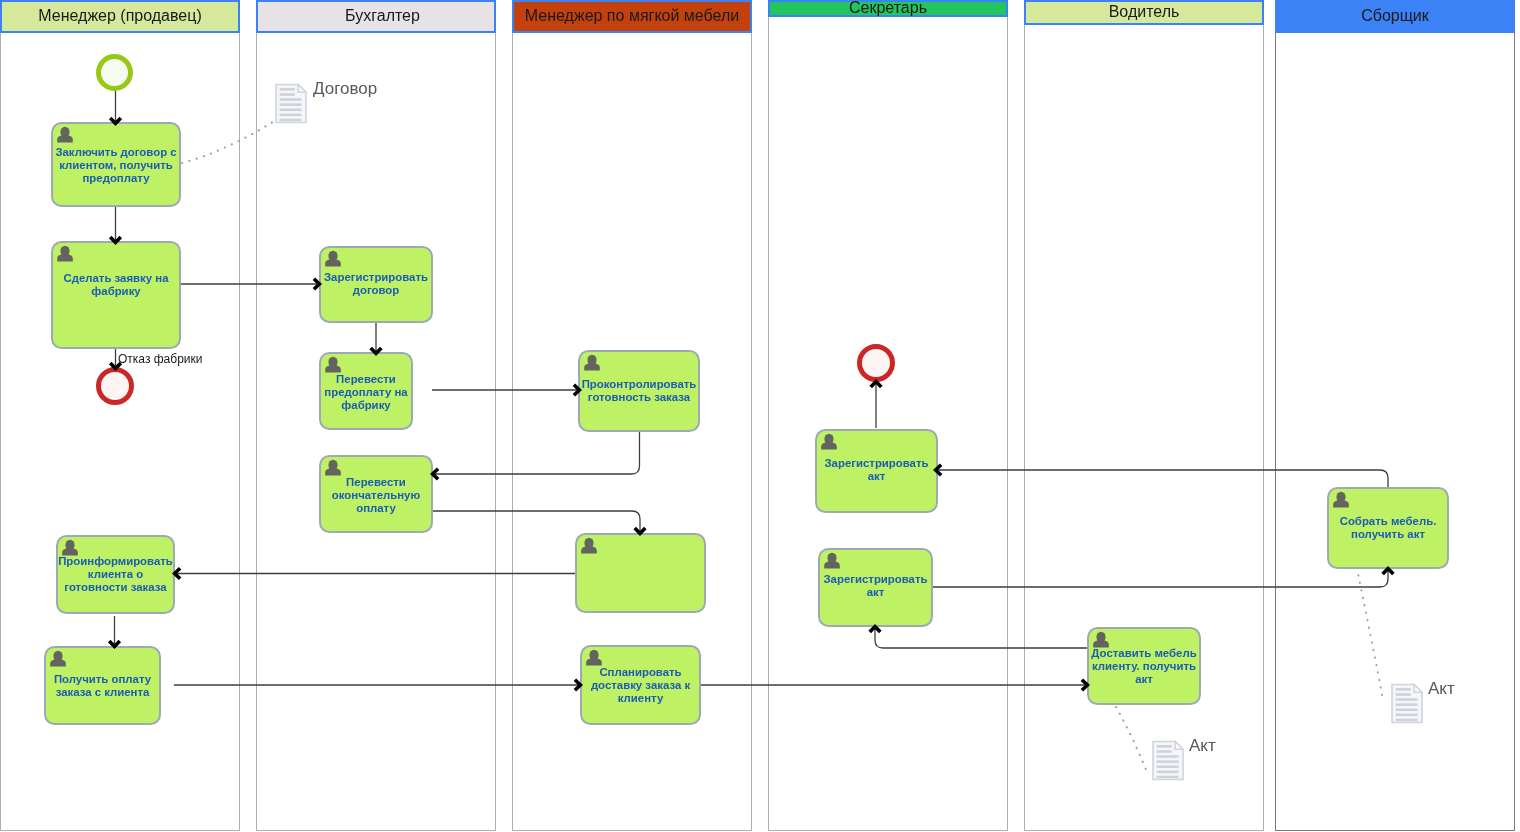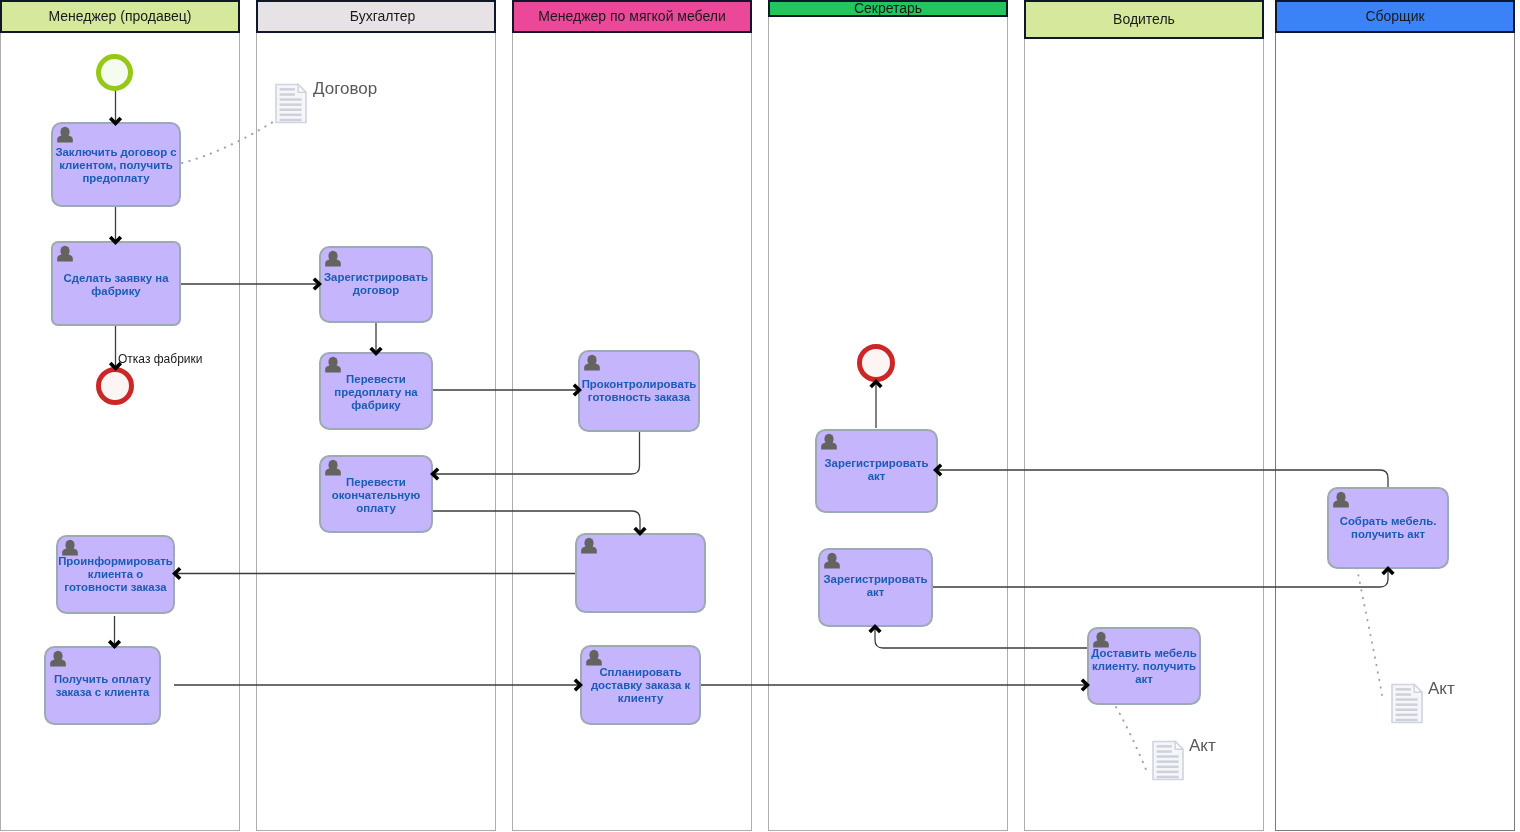--- a/index.html
+++ b/index.html
@@ -1,44 +1,44 @@
 <!DOCTYPE html>
 <html><head>
 <meta charset="utf-8">
 <style>
   html,body{margin:0;padding:0;background:#ffffff;}
   body{width:1520px;height:832px;overflow:hidden;font-family:"Liberation Sans",sans-serif;}
   #stage{position:relative;width:1520px;height:832px;background:#fff;}
   .lane{position:absolute;box-sizing:border-box;border:1px solid #aeaeae;background:#fff;}
-  .lane-hd{position:absolute;box-sizing:border-box;border:2px solid #0f172a;display:flex;align-items:center;justify-content:center;
-           font-size:14px;color:#1a1a1a;letter-spacing:0px;padding-bottom:2px;}
-  .task{position:absolute;box-sizing:border-box;border:2px solid #9daab4;border-radius:10.5px;background:#c4b5fd;}
+  .lane-hd{position:absolute;box-sizing:border-box;border:2px solid #3b82f6;display:flex;align-items:center;justify-content:center;
+           font-size:16px;color:#1a1a1a;letter-spacing:0px;padding-bottom:2px;}
+  .task{position:absolute;box-sizing:border-box;border:2px solid #9daab4;border-radius:10.5px;background:#bef264;}
   .task-lbl{position:absolute;left:-1px;right:-1px;text-align:center;color:#1b5cb4;font-weight:bold;font-size:11.4px;line-height:12.8px;}
   .person{position:absolute;left:3px;top:2px;width:18px;height:17px;}
   .ev{position:absolute;border-radius:50%;box-sizing:border-box;}
   .artifact{position:absolute;}
   .artifact-lbl{position:absolute;font-size:17px;color:#595959;white-space:nowrap;}
   .edge-lbl{position:absolute;font-size:12px;color:#1a1a1a;white-space:nowrap;}
   svg.layer{position:absolute;left:0;top:0;width:1520px;height:832px;pointer-events:none;}
 </style>
 </head>
 <body>
 
 <div id="stage">
   <div id="lanes">
       <div class="lane" style="left: 0px; top: 0px; width: 240px; height: 831px;"></div>
       <div class="lane-hd" style="left: 0px; top: 0px; width: 240px; height: 33px; background: rgb(213, 232, 156);">Менеджер (продавец)</div>
       <div class="lane" style="left: 256px; top: 0px; width: 240px; height: 831px;"></div>
       <div class="lane-hd" style="left: 256px; top: 0px; width: 240px; height: 33px; background: rgb(231, 226, 230); padding-left: 13px;">Бухгалтер</div>
       <div class="lane" style="left: 512px; top: 0px; width: 240px; height: 831px;"></div>
-      <div class="lane-hd" style="left: 512px; top: 0px; width: 240px; height: 33px; background: #ec4899;">Менеджер по мягкой мебели</div>
+      <div class="lane-hd" style="left: 512px; top: 0px; width: 240px; height: 33px; background: #c2410c;">Менеджер по мягкой мебели</div>
       <div class="lane" style="left: 768px; top: 0px; width: 240px; height: 831px;"></div>
       <div class="lane-hd" style="left: 768px; top: 0px; width: 240px; height: 17px; background: #22c55e;">Секретарь</div>
       <div class="lane" style="left: 1024px; top: 0px; width: 240px; height: 831px;"></div>
-      <div class="lane-hd" style="left: 1024px; top: 0px; width: 240px; height: 39px; background: rgb(213, 232, 156);">Водитель</div>
+      <div class="lane-hd" style="left: 1024px; top: 0px; width: 240px; height: 25px; background: rgb(213, 232, 156);">Водитель</div>
       <div class="lane" style="left: 1275px; top: 0px; width: 240px; height: 831px; border-color: rgb(122, 122, 122);"></div>
       <div class="lane-hd" style="left: 1275px; top: 0px; width: 240px; height: 33px; background: #3b82f6;">Сборщик</div>
     </div>
   <svg class="layer" id="edges" viewBox="0 0 1520 832">
       <g>
         <path d="M115.5,90 L115.5,125" fill="none" stroke="#3d3d3d" stroke-width="1.3"></path>
       </g>
       <g>
         <path d="M115.5,207 L115.5,244" fill="none" stroke="#3d3d3d" stroke-width="1.3"></path>
       </g>
@@ -89,35 +89,35 @@
       <path d="M1357,568 C1364,605 1374,650 1382,695" fill="none" stroke="#9aa3bd" stroke-width="2.0" stroke-dasharray="0.4 7.2" stroke-linecap="round"></path>
     </svg>
   <div id="nodes">
       <div class="task" style="left: 51px; top: 122px; width: 130px; height: 85px;">
         <div class="person"><svg viewBox="0 0 18 17" width="18" height="17">
             <ellipse cx="9" cy="6.1" rx="4.6" ry="5.4" fill="#63635f"></ellipse>
             <path d="M1.2 16.4 L1.2 13.4 C1.2 10.8 4.5 9.0 9 9.0 C13.5 9.0 16.8 10.8 16.8 13.4 L16.8 16.4 Z" fill="#63635f"></path>
           </svg></div>
         <div class="task-lbl" style="top: 22px;">Заключить договор с клиентом, получить предоплату</div>
       </div>
-      <div class="task" style="left: 51px; top: 241px; width: 130px; height: 85px; border-radius: 7px;">
+      <div class="task" style="left: 51px; top: 241px; width: 130px; height: 108px;">
         <div class="person"><svg viewBox="0 0 18 17" width="18" height="17">
             <ellipse cx="9" cy="6.1" rx="4.6" ry="5.4" fill="#63635f"></ellipse>
             <path d="M1.2 16.4 L1.2 13.4 C1.2 10.8 4.5 9.0 9 9.0 C13.5 9.0 16.8 10.8 16.8 13.4 L16.8 16.4 Z" fill="#63635f"></path>
           </svg></div>
         <div class="task-lbl" style="top: 29px;">Сделать заявку на фабрику</div>
       </div>
       <div class="task" style="left: 319px; top: 246px; width: 114px; height: 77px;">
         <div class="person"><svg viewBox="0 0 18 17" width="18" height="17">
             <ellipse cx="9" cy="6.1" rx="4.6" ry="5.4" fill="#63635f"></ellipse>
             <path d="M1.2 16.4 L1.2 13.4 C1.2 10.8 4.5 9.0 9 9.0 C13.5 9.0 16.8 10.8 16.8 13.4 L16.8 16.4 Z" fill="#63635f"></path>
           </svg></div>
         <div class="task-lbl" style="top: 23px;">Зарегистрировать договор</div>
       </div>
-      <div class="task" style="left: 319px; top: 352px; width: 114px; height: 78px;">
+      <div class="task" style="left: 319px; top: 352px; width: 94px; height: 78px;">
         <div class="person"><svg viewBox="0 0 18 17" width="18" height="17">
             <ellipse cx="9" cy="6.1" rx="4.6" ry="5.4" fill="#63635f"></ellipse>
             <path d="M1.2 16.4 L1.2 13.4 C1.2 10.8 4.5 9.0 9 9.0 C13.5 9.0 16.8 10.8 16.8 13.4 L16.8 16.4 Z" fill="#63635f"></path>
           </svg></div>
         <div class="task-lbl" style="top: 19px;">Перевести предоплату на фабрику</div>
       </div>
       <div class="task" style="left: 578px; top: 350px; width: 122px; height: 82px;">
         <div class="person"><svg viewBox="0 0 18 17" width="18" height="17">
             <ellipse cx="9" cy="6.1" rx="4.6" ry="5.4" fill="#63635f"></ellipse>
             <path d="M1.2 16.4 L1.2 13.4 C1.2 10.8 4.5 9.0 9 9.0 C13.5 9.0 16.8 10.8 16.8 13.4 L16.8 16.4 Z" fill="#63635f"></path>

